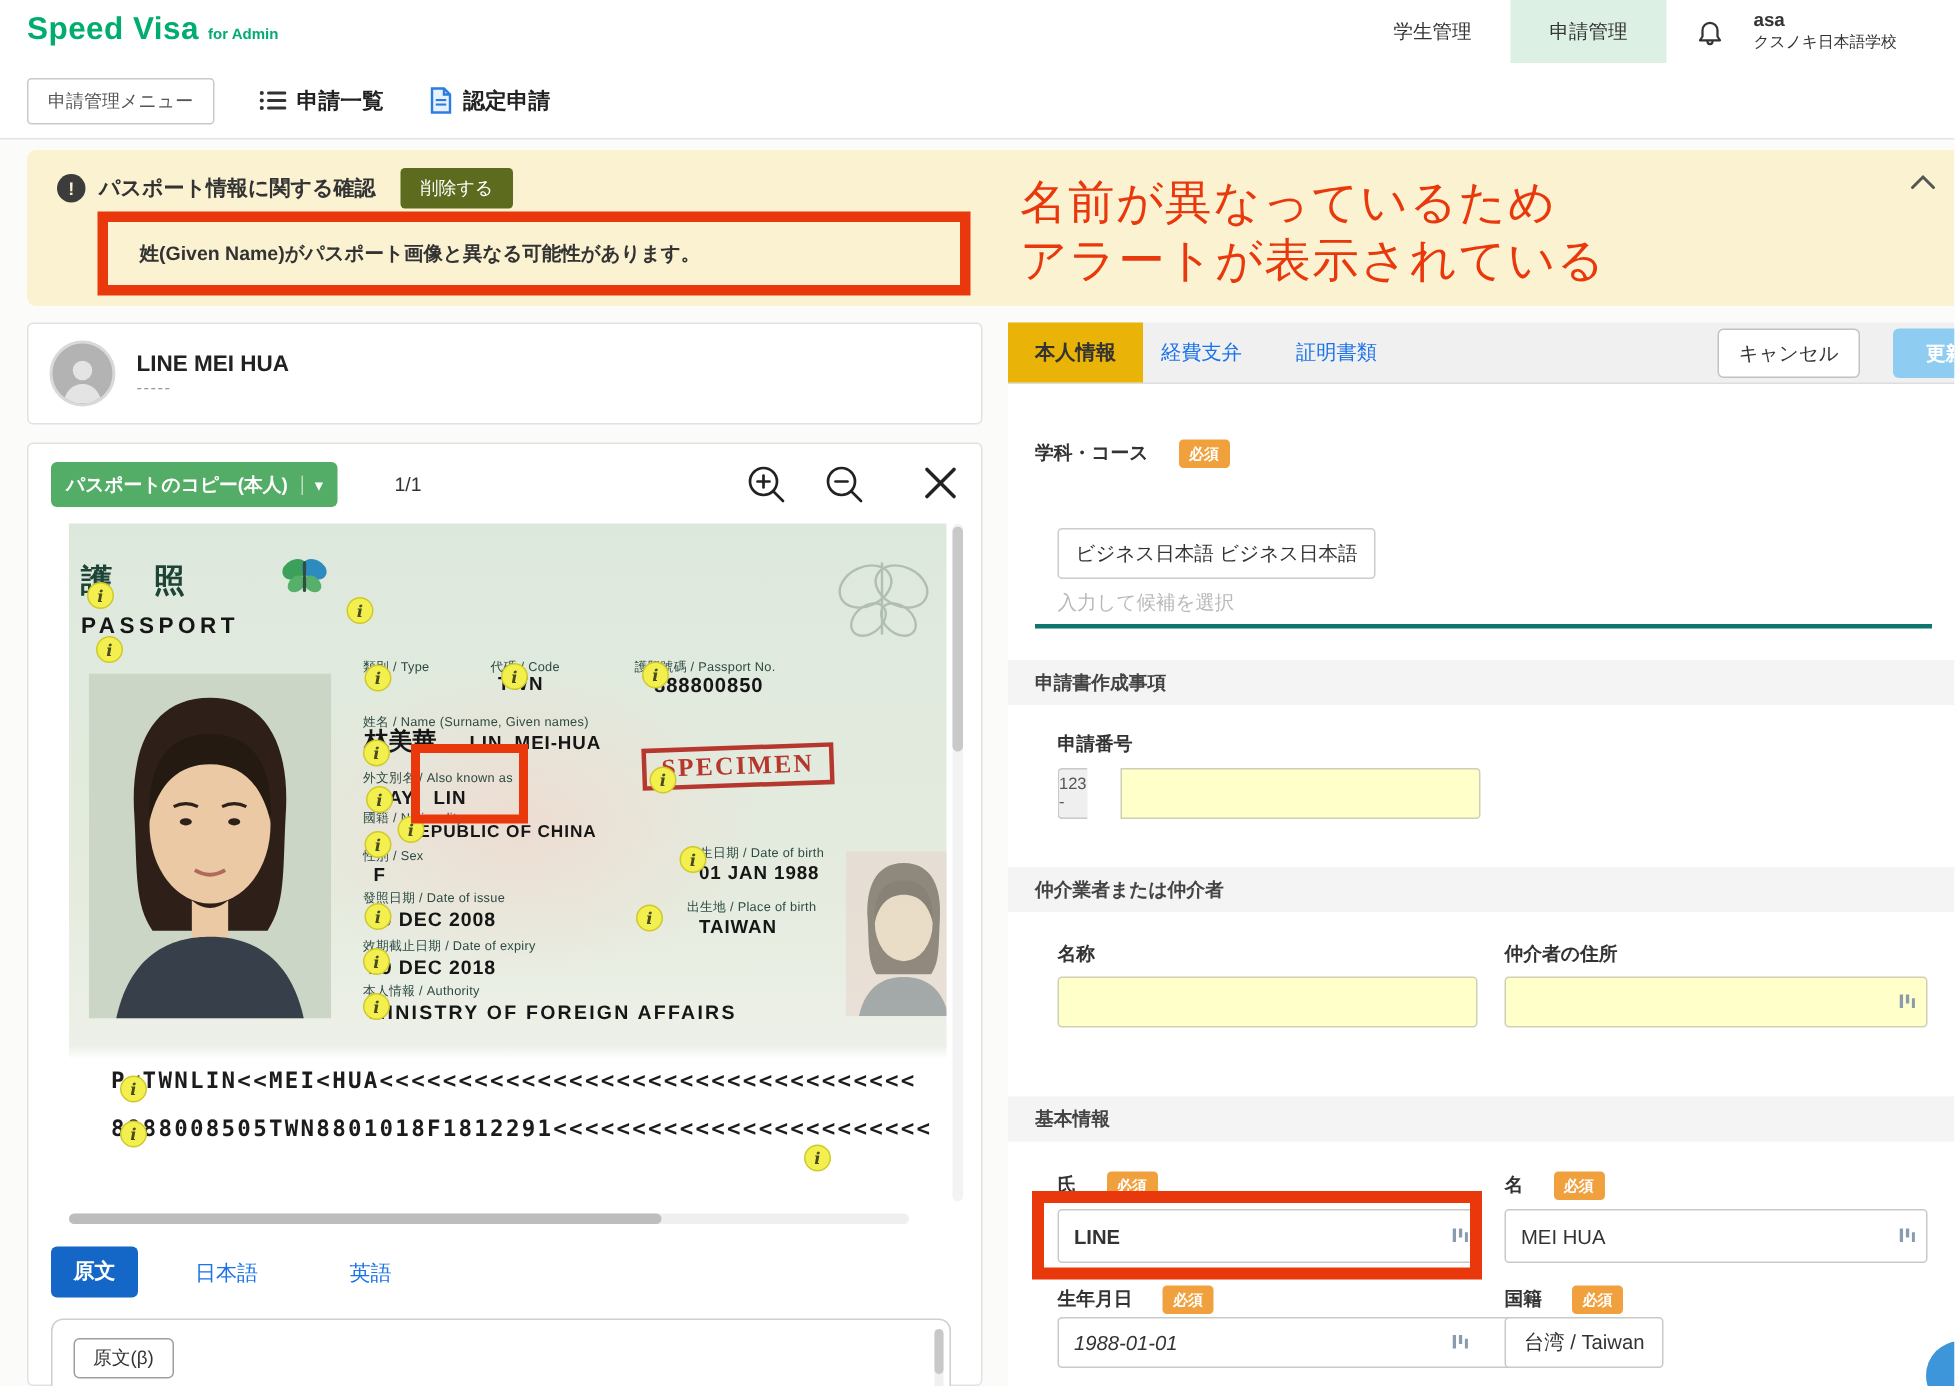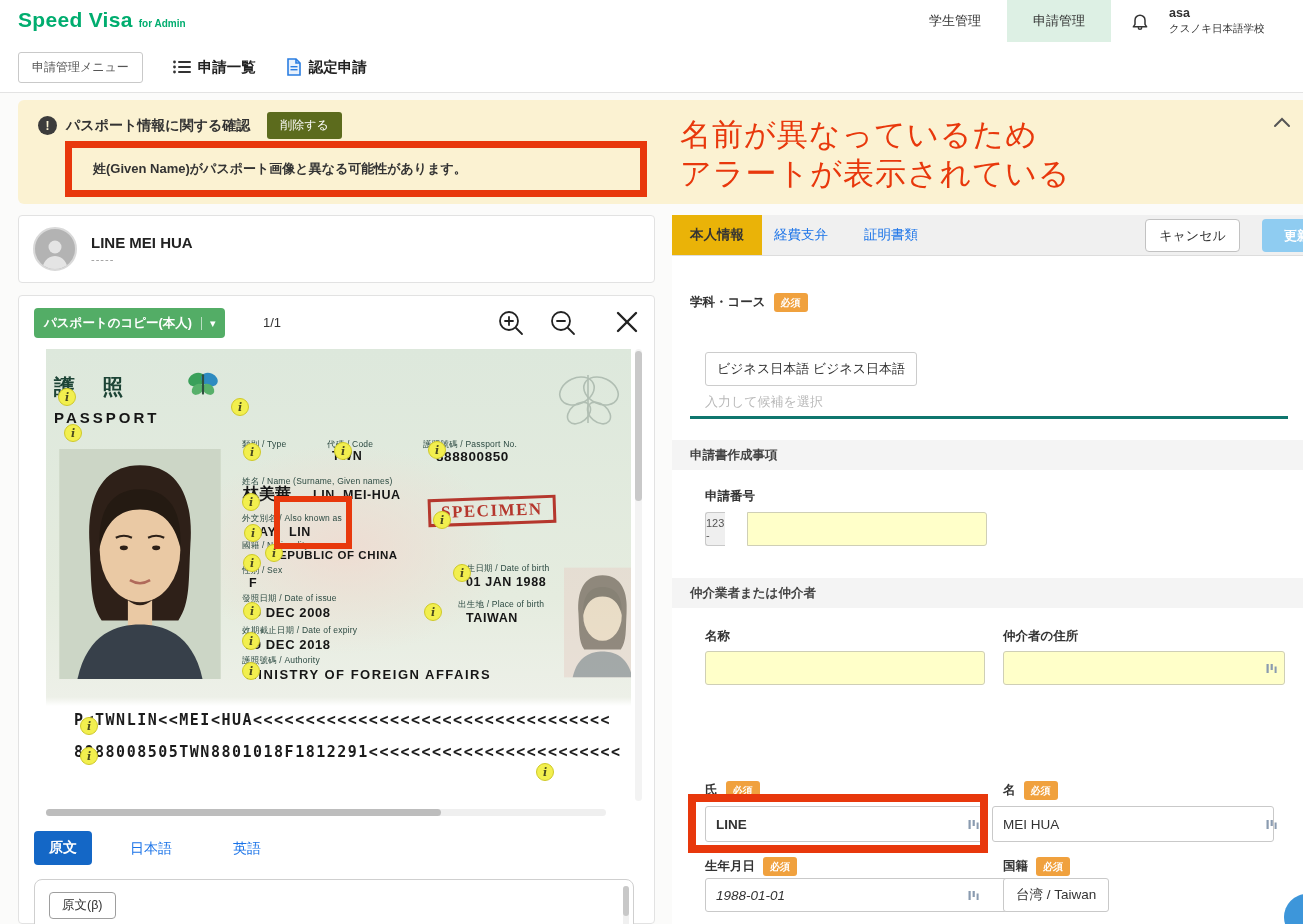--- a/index.html
+++ b/index.html
@@ -82,21 +82,21 @@
   .ocr-thumb{position:absolute;left:0;top:0;width:6px;height:30px;background:#c8c8c8;border-radius:3px;cursor:pointer}
 
   
   .form-panel{position:absolute;left:672px;top:215px;width:631px;height:709px;background:#fff;z-index:1}
   .ftabbar{position:absolute;left:0;top:0;width:631px;height:40px;background:#f0f0f0;border-bottom:1px solid #ddd}
   .ftab-active{position:absolute;left:0;top:0;height:40px;line-height:40px;padding:0 18px;background:#eab308;font-size:13.5px;font-weight:bold;color:#333;cursor:pointer}
   .ftab-link{position:absolute;top:0;height:40px;line-height:40px;padding:0 14px;font-size:13.5px;color:#1a73e8;cursor:pointer;background:none;border:none;font-family:inherit}
   .cancel-btn{position:absolute;left:473px;top:4px;width:95px;height:33px;background:#fff;border:1px solid #c2c2c2;border-radius:4px;font-size:13px;color:#333;font-family:inherit;cursor:pointer}
   .update-btn{position:absolute;left:590px;top:4px;width:70px;height:33px;background:#8fccf1;border:none;border-radius:4px;color:#fff;font-size:13px;font-weight:bold;font-family:inherit;cursor:pointer}
 
-  .flabel{position:absolute;font-size:12.5px;font-weight:bold;color:#333;display:flex;align-items:center;gap:8px;white-space:nowrap}
+  .flabel{position:absolute;font-size:12.5px;font-weight:bold;color:#333;display:flex;align-items:center;gap:20px;white-space:nowrap}
   .req{background:#f0a13e;color:#fff;font-size:10px;font-weight:bold;padding:2.5px 7px;border-radius:3px}
   .chip{position:absolute;border:1px solid #ccc;border-radius:3px;padding:7px 11px;font-size:13px;color:#333;background:#fff;white-space:nowrap}
   .course-input{position:absolute;left:18px;top:172px;width:598px;height:32px;border:none;border-bottom:3px solid #0f766e;font-size:13px;color:#333;padding:0 0 0 15px;font-family:inherit;background:transparent;outline:none;box-sizing:border-box}
   .course-input::placeholder{color:#b9b9b9}
   .sec-bar{position:absolute;left:0;width:631px;height:30px;background:#f4f4f4;display:flex;align-items:center;padding-left:18px;box-sizing:border-box;font-size:12.5px;font-weight:bold;color:#444}
   .tinput{position:absolute;height:34px;border:1px solid #c9c9c9;border-radius:3px;background:#fff;font-size:13.5px;color:#333;padding:0 24px 0 10px;box-sizing:border-box;font-family:inherit;outline:none}
   .tinput.yellow{background:#ffffc9;border-color:#cfcfb6}
   .prefix-box{position:absolute;left:33px;top:297px;width:20px;height:34px;background:#efefef;border:1px solid #c9c9c9;border-right:none;border-radius:3px 0 0 3px;font-size:11px;color:#555;display:flex;align-items:center;justify-content:center;box-sizing:border-box}
   .sel-box{position:absolute;height:34px;border:1px solid #c9c9c9;border-radius:3px;background:#fff;font-size:13.5px;color:#333;display:flex;align-items:center;padding:0 12px;box-sizing:border-box;cursor:pointer;white-space:nowrap}
   .helper-ic{position:absolute;z-index:2;pointer-events:none}
@@ -290,21 +290,21 @@
       <div class="pv" style="left:420px;top:226px">01 JAN 1988</div>
 
       <div class="pf" style="left:196px;top:244px">發照日期 / Date of issue</div>
       <div class="pv" style="left:200px;top:256px;font-size:13px">29 DEC 2008</div>
       <div class="pf" style="left:412px;top:250px">出生地 / Place of birth</div>
       <div class="pv" style="left:420px;top:262px">TAIWAN</div>
 
       <div class="pf" style="left:196px;top:276px">效期截止日期 / Date of expiry</div>
       <div class="pv" style="left:200px;top:288px;font-size:13px">29 DEC 2018</div>
 
-      <div class="pf" style="left:196px;top:306px">護照號碼 / Authority</div>
+      <div class="pf" style="left:196px;top:306px">本人情報 / Authority</div>
       <div class="pv" style="left:200px;top:318px;font-size:13px;letter-spacing:1.5px">MINISTRY OF FOREIGN AFFAIRS</div>
 
       <div class="specimen">SPECIMEN</div>
 
       <div class="mrz" style="top:362px">P&lt;TWNLIN&lt;&lt;MEI&lt;HUA&lt;&lt;&lt;&lt;&lt;&lt;&lt;&lt;&lt;&lt;&lt;&lt;&lt;&lt;&lt;&lt;&lt;&lt;&lt;&lt;&lt;&lt;&lt;&lt;&lt;&lt;&lt;&lt;&lt;&lt;&lt;&lt;&lt;&lt;</div>
       <div class="mrz" style="top:394px">8888008505TWN8801018F1812291&lt;&lt;&lt;&lt;&lt;&lt;&lt;&lt;&lt;&lt;&lt;&lt;&lt;&lt;&lt;&lt;&lt;&lt;&lt;&lt;&lt;&lt;&lt;&lt;</div>
 
       <span class="marker" style="left:12px;top:39px">i</span>
       <span class="marker" style="left:18px;top:75px">i</span>
       <span class="marker" style="left:185px;top:49px">i</span>
@@ -382,35 +382,38 @@
       <span>仲介者の住所</span>
     </div>
     <input class="tinput yellow" style="left: 33px; top: 436px; width: 280px;">
     <input class="tinput yellow" style="left: 331px; top: 436px; width: 282px;">
     <span class="helper-ic" style="left:593px;top:446px"><svg width="13" height="13" viewBox="0 0 13 13">
           <rect x="1.5" y="2" width="2.2" height="9" fill="#8a9bb0"></rect>
           <rect x="5.6" y="2" width="2.2" height="6" fill="#8a9bb0"></rect>
           <rect x="9.6" y="4.5" width="2" height="6.5" fill="#8a9bb0"></rect>
         </svg></span>
 
+    <div class="sec-bar" style="top:516px">
+      <span>基本情報</span>
+    </div>
     <div class="flabel" style="left:33px;top:566px">
       <span>氏</span>
       <span class="req">必須</span>
     </div>
     <div class="flabel" style="left:331px;top:566px">
       <span>名</span>
       <span class="req">必須</span>
     </div>
     <input class="tinput" style="left: 33px; top: 591px; width: 280px; height: 36px; font-weight: bold;" value="LINE">
     <span class="helper-ic" style="left:295px;top:602px"><svg width="13" height="13" viewBox="0 0 13 13">
           <rect x="1.5" y="2" width="2.2" height="9" fill="#8a9bb0"></rect>
           <rect x="5.6" y="2" width="2.2" height="6" fill="#8a9bb0"></rect>
           <rect x="9.6" y="4.5" width="2" height="6.5" fill="#8a9bb0"></rect>
         </svg></span>
-    <input class="tinput" style="left: 320px; top: 591px; width: 282px; height: 36px;" value="MEI HUA">
+    <input class="tinput" style="left: 331px; top: 591px; width: 282px; height: 36px;" value="MEI HUA">
     <span class="helper-ic" style="left:593px;top:602px"><svg width="13" height="13" viewBox="0 0 13 13">
           <rect x="1.5" y="2" width="2.2" height="9" fill="#8a9bb0"></rect>
           <rect x="5.6" y="2" width="2.2" height="6" fill="#8a9bb0"></rect>
           <rect x="9.6" y="4.5" width="2" height="6.5" fill="#8a9bb0"></rect>
         </svg></span>
 
     <div class="flabel" style="left:33px;top:642px">
       <span>生年月日</span>
       <span class="req">必須</span>
     </div>

